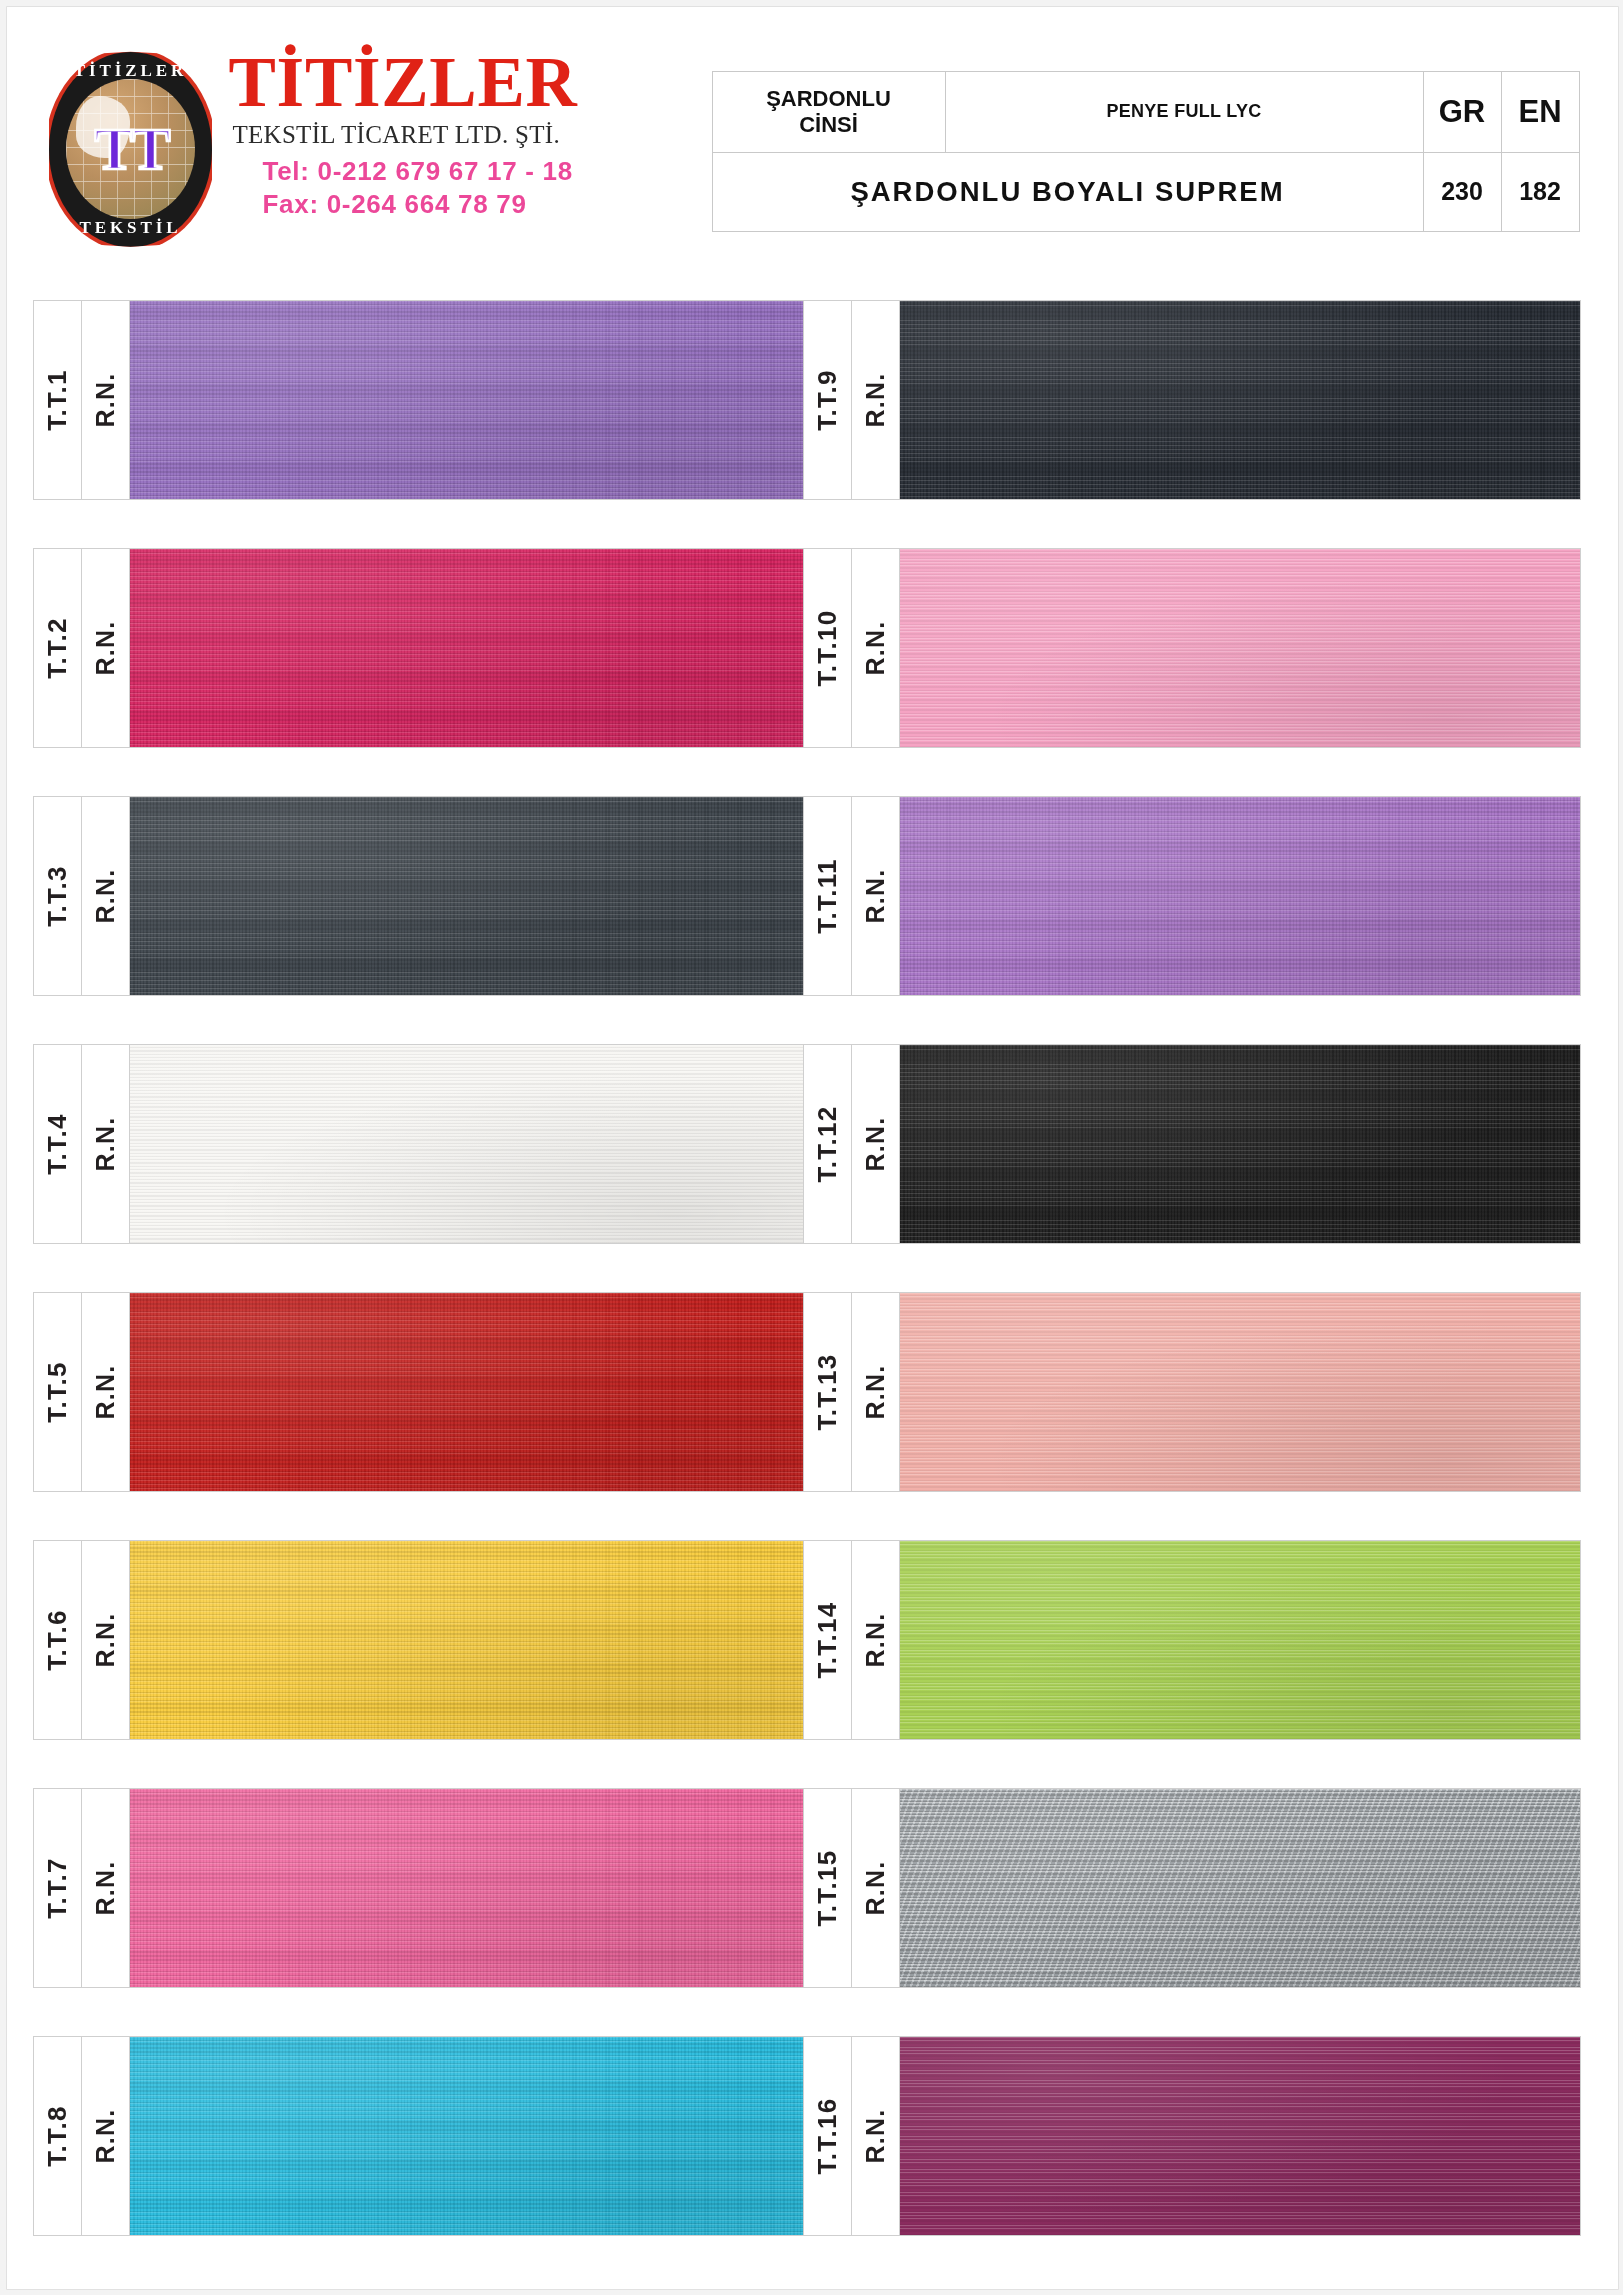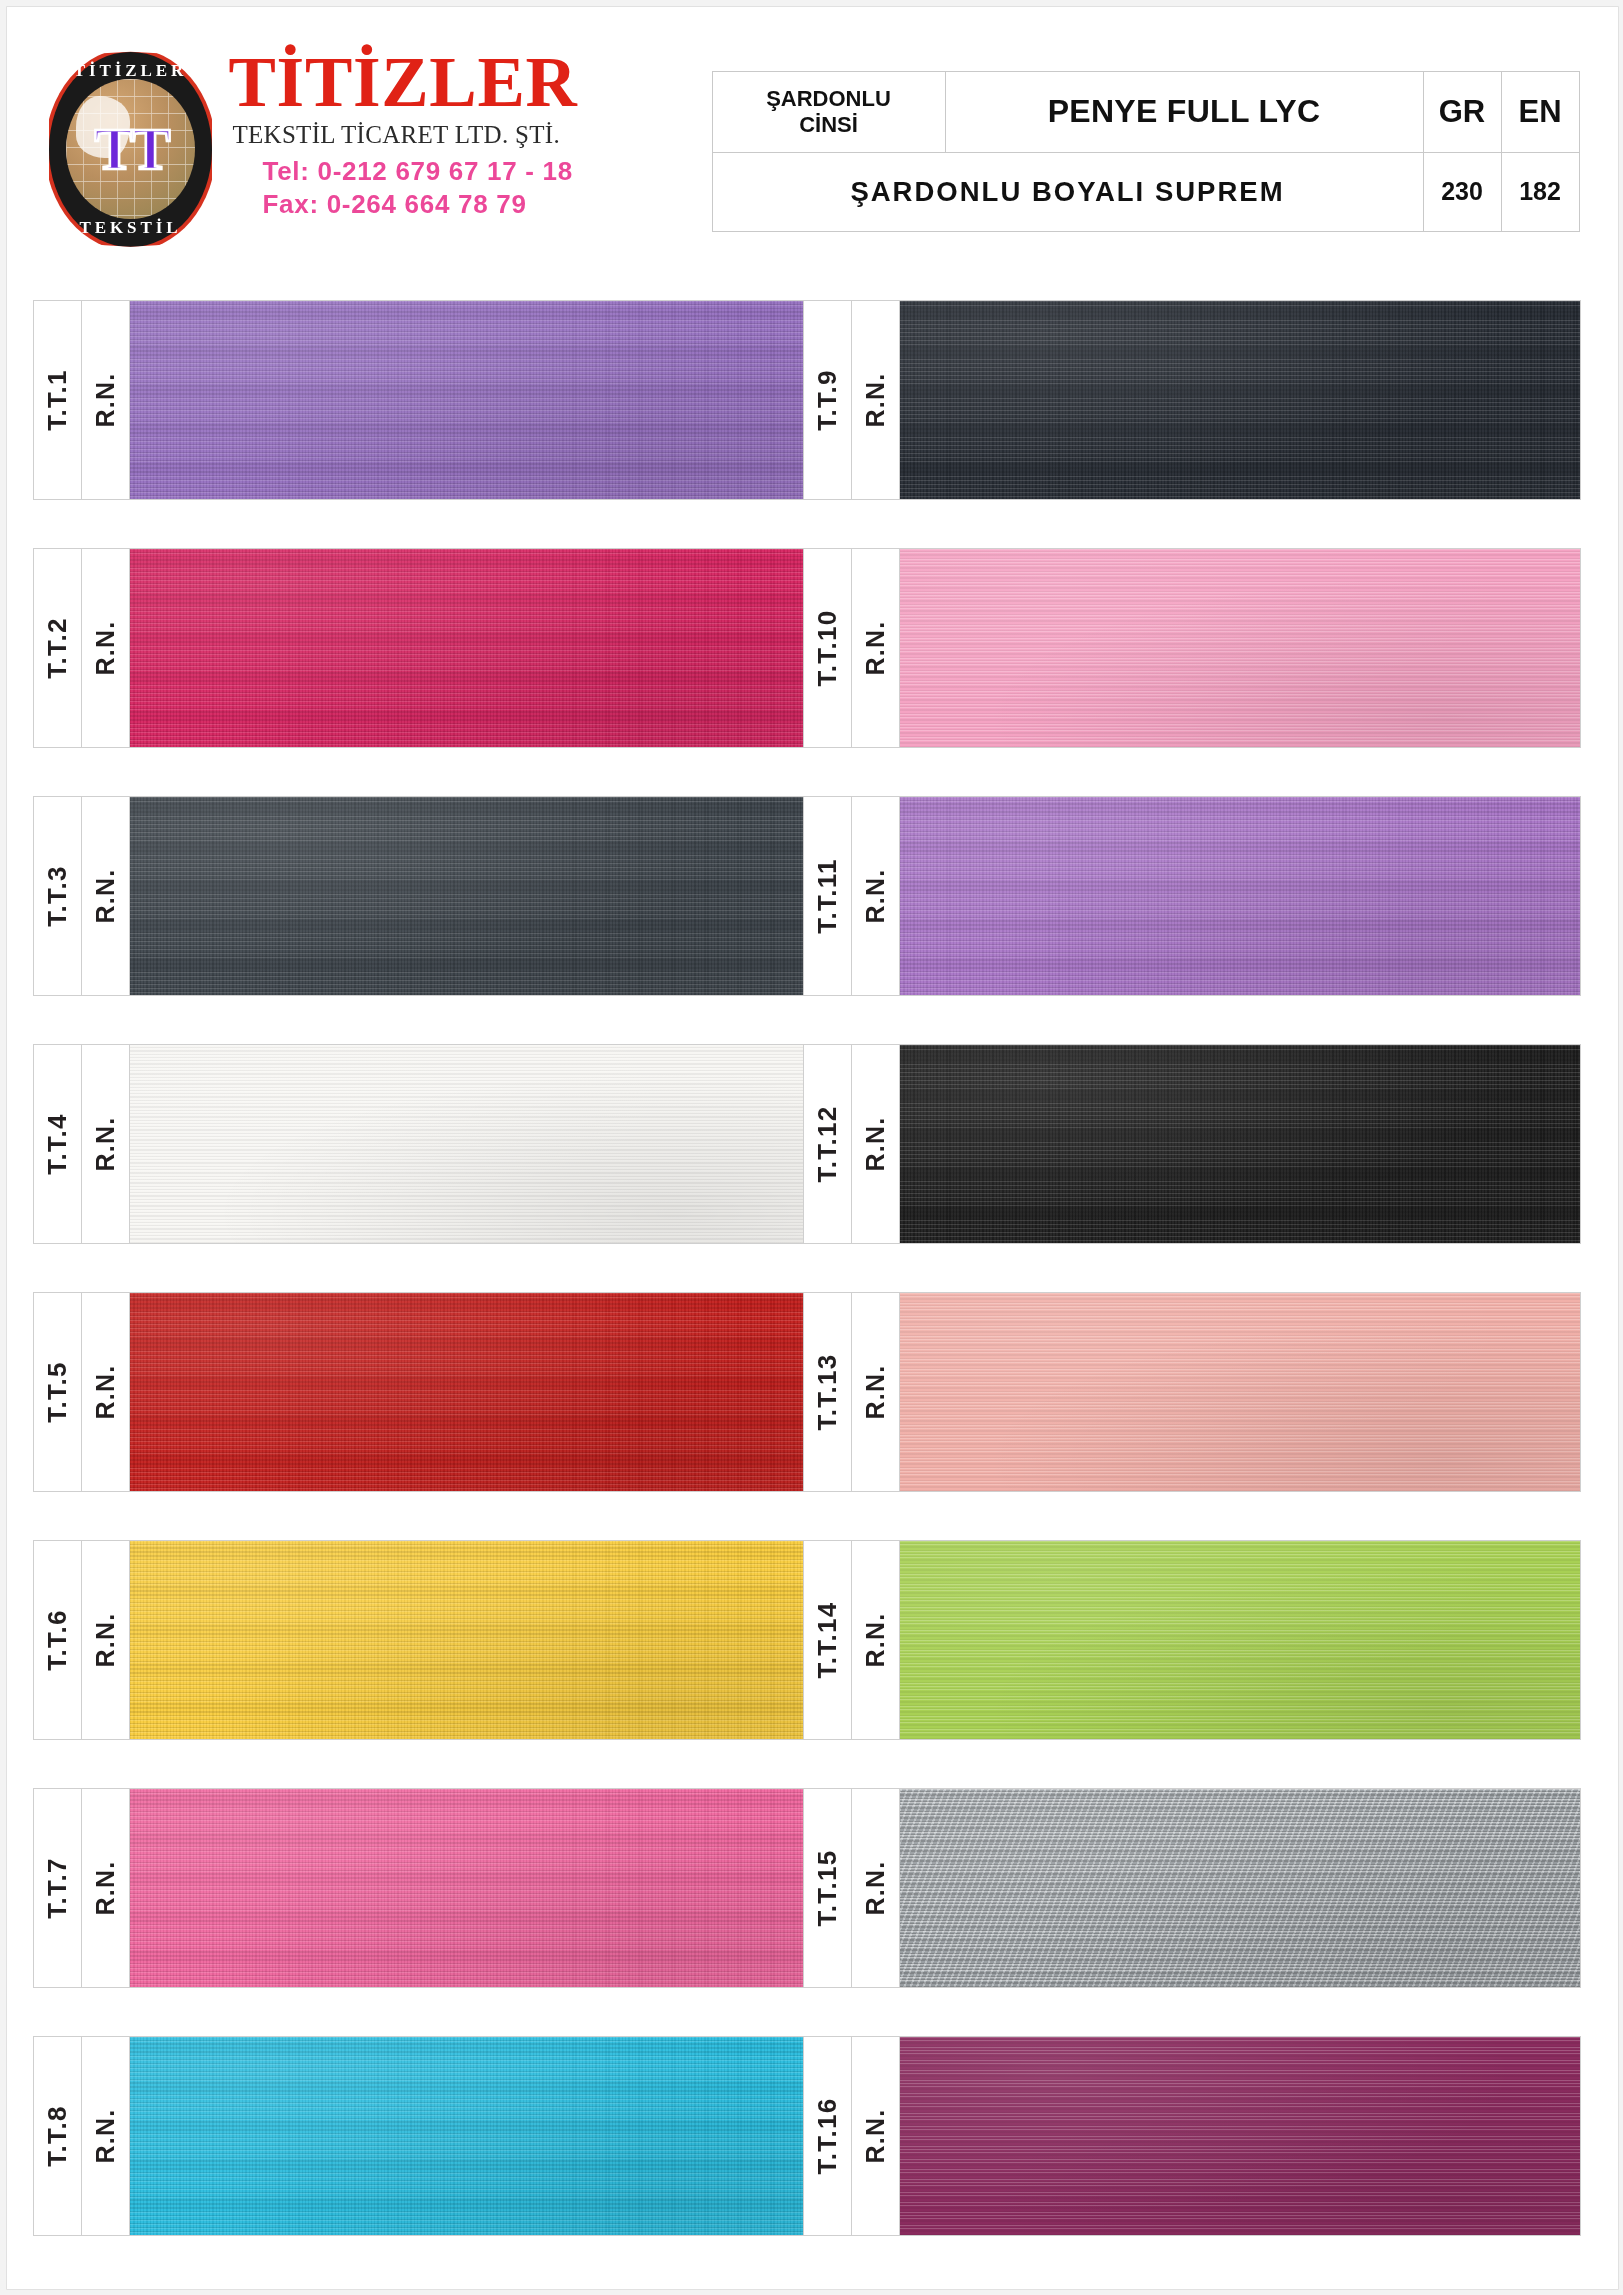--- a/index.html
+++ b/index.html
@@ -97,21 +97,21 @@
     table-layout:fixed;
   }
   .spec-table td{
     border:1.3px solid #c9c9c9;
     text-align:center;vertical-align:middle;
     font-family:"Liberation Sans",sans-serif;
     font-weight:bold;color:#111111;
     padding:0;
   }
   .c-kind{width:232px;height:80px;font-size:22px;line-height:1.18;}
-  .c-name{width:477px;font-size:32px;letter-spacing:0.3px;}
+  .c-name{width:477px;font-size:18px;letter-spacing:0.3px;}
   .c-gr,.c-en{width:77px;font-size:31px;}
   .r2 td{height:78px;}
   .c-product{font-size:27.5px;letter-spacing:2px;}
   .c-grval,.c-enval{font-size:25px;}
 
   
   .grid{
     position:absolute;left:0;top:293px;
     width:1611px;height:1990px;
   }

